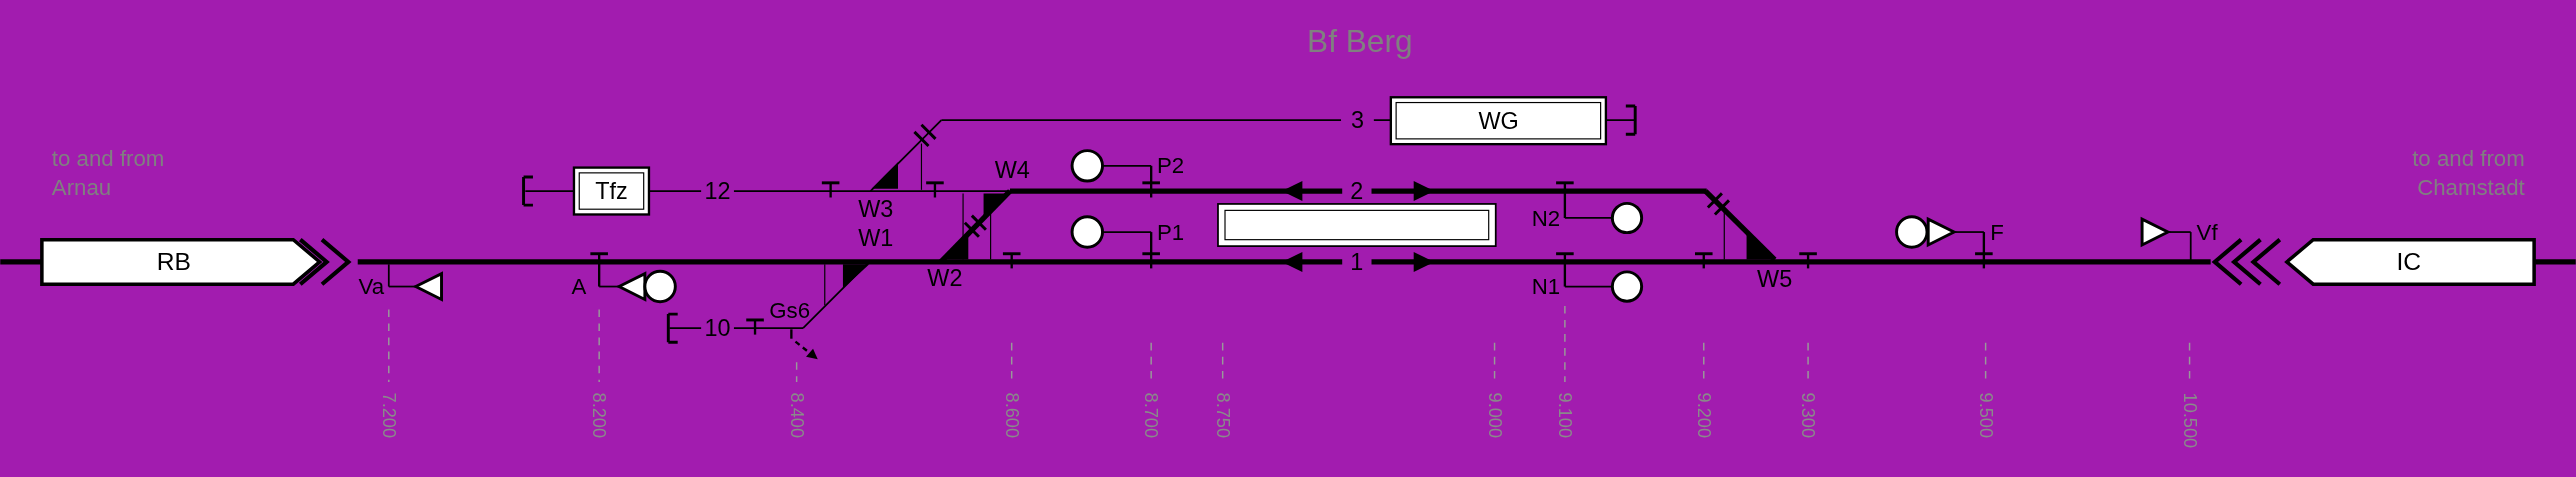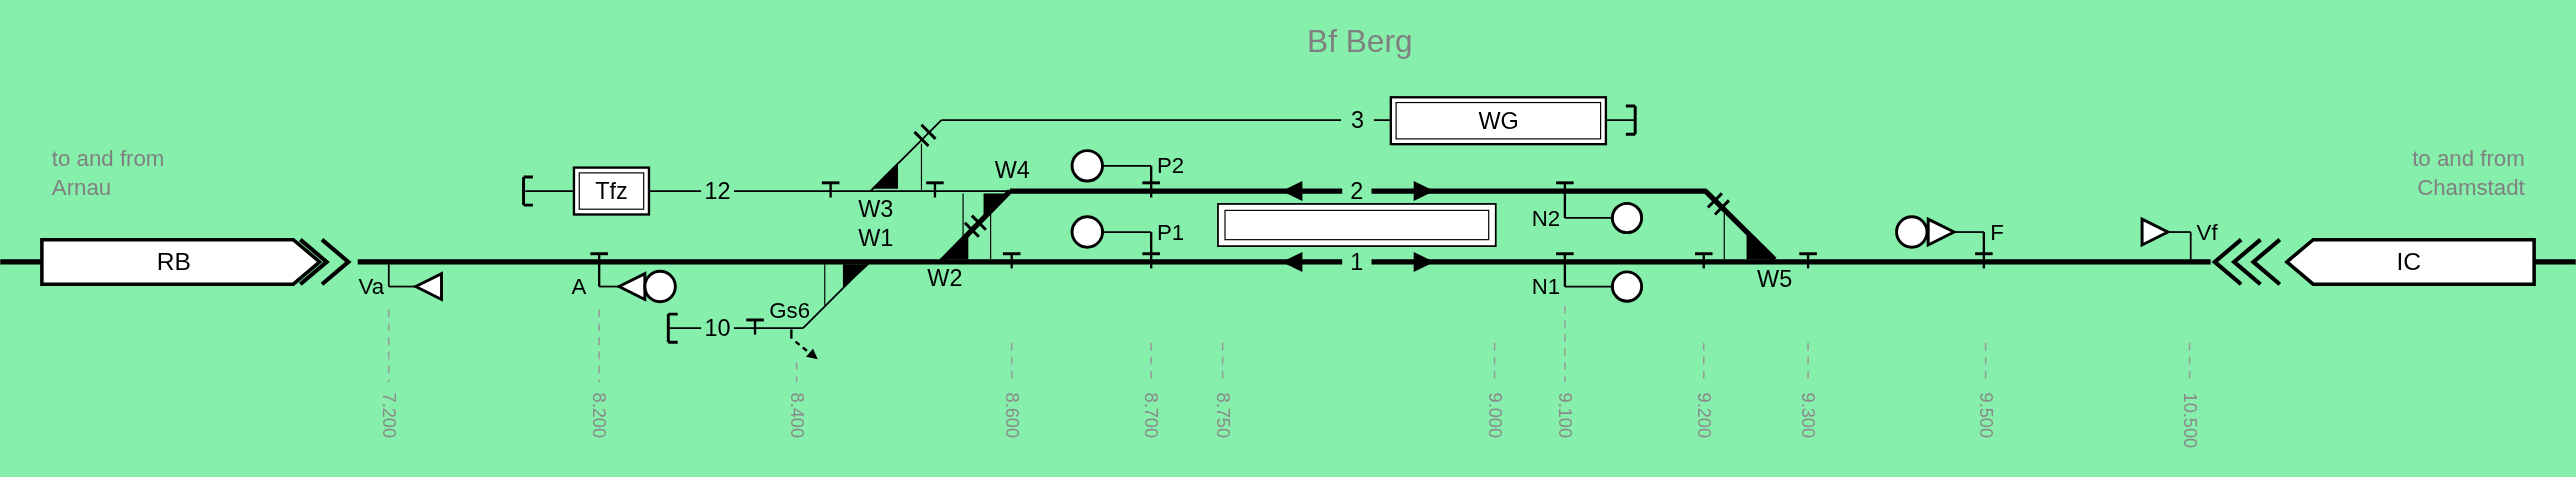--- a/index.html
+++ b/index.html
@@ -1,17 +1,17 @@
 <!DOCTYPE html>
 <html style="font-size:9.4px"><head>
 <meta charset="utf-8">
 <style>
   html,body{margin:0;padding:0;background:#fff;}
   body{width:2576px;height:477px;font-family:"Liberation Sans",sans-serif;}
-  #stage{position:relative;width:2576px;height:477px;background:#86efac;overflow:hidden;}
+  #stage{position:relative;width:2576px;height:477px;background:#a21caf;overflow:hidden;}
   svg{display:block;}
   text{font-family:"Liberation Sans",sans-serif;}
   .lbl{fill:#000;font-size:40px;}
   .lbl-sm{fill:#000;font-size:38px;}
   .muted{fill:#808080;font-size:38px;}
   .title{fill:#808080;font-size:54px;}
   .km-label{fill:#8a8a8a;font-size:31px;}
   .box-label{fill:#000;font-size:40px;}
   .route-label{fill:#000;font-size:42px;}
 </style>

